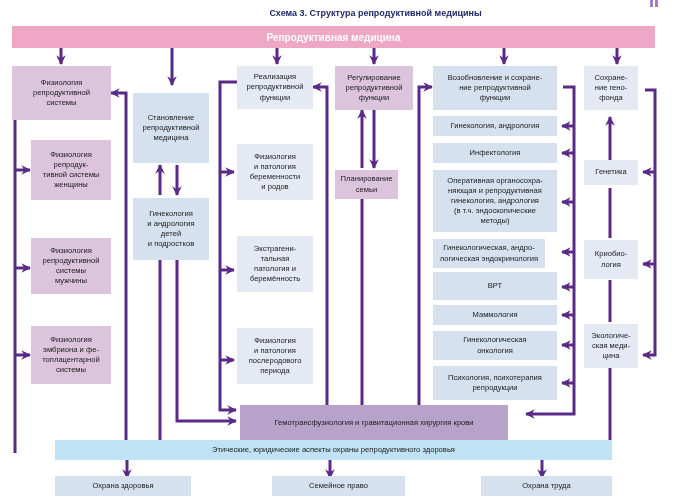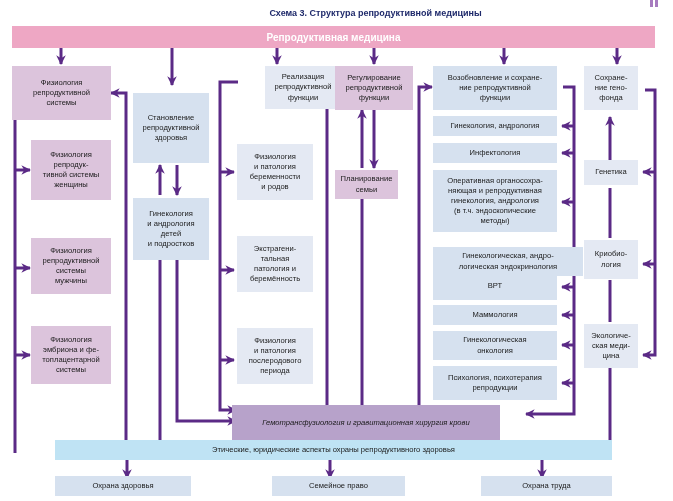--- a/index.html
+++ b/index.html
@@ -111,27 +111,27 @@
 репродуктивной
 системы
 мужчины</div>
 <div class="box pink" style="left:31px;top:326px;width:80px;height:58px;">Физиология
 эмбриона и фе-
 топлацентарной
 системы</div>
 
 <div class="box blue" style="left:133px;top:93px;width:76px;height:70px;">Становление
 репродуктивной
-здоровья</div>
+медицина</div>
 <div class="box blue" style="left:133px;top:198px;width:76px;height:62px;">Гинекология
 и андрология
 детей
 и подростков</div>
 
-<div class="box lblue" style="left:237px;top:66px;width:76px;height:43px;margin-left:28px;">Реализация
+<div class="box lblue" style="left:237px;top:66px;width:76px;height:43px;">Реализация
 репродуктивной
 функции</div>
 <div class="box lblue" style="left:237px;top:144px;width:76px;height:56px;">Физиология
 и патология
 беременности
 и родов</div>
 <div class="box lblue" style="left:237px;top:236px;width:76px;height:56px;">Экстрагени-
 тальная
 патология и
 беремённость</div>
@@ -149,38 +149,38 @@
 <div class="box blue" style="left:433px;top:66px;width:124px;height:44px;">Возобновление и сохране-
 ние репродуктивной
 функции</div>
 <div class="box blue" style="left:433px;top:116px;width:124px;height:20px;">Гинекология, андрология</div>
 <div class="box blue" style="left:433px;top:143px;width:124px;height:20px;">Инфектология</div>
 <div class="box blue" style="left:433px;top:170px;width:124px;height:62px;">Оперативная органосохра-
 няющая и репродуктивная
 гинекология, андрология
 (в т.ч. эндоскопические
 методы)</div>
-<div class="box blue" style="left:433px;top:239px;width:150px;height:29px;margin-top:8px;">Гинекологическая, андро-
+<div class="box blue" style="left:433px;top:239px;width:112px;height:29px;">Гинекологическая, андро-
 логическая эндокринология</div>
 <div class="box blue" style="left:433px;top:272px;width:124px;height:28px;">ВРТ</div>
 <div class="box blue" style="left:433px;top:305px;width:124px;height:20px;">Маммология</div>
 <div class="box blue" style="left:433px;top:331px;width:124px;height:29px;">Гинекологическая
 онкология</div>
 <div class="box blue" style="left:433px;top:366px;width:124px;height:34px;">Психология, психотерапия
 репродукции</div>
 
 <div class="box lblue" style="left:584px;top:66px;width:54px;height:44px;">Сохране-
 ние гено-
 фонда</div>
 <div class="box lblue" style="left:584px;top:160px;width:54px;height:25px;">Генетика</div>
 <div class="box lblue" style="left:584px;top:240px;width:54px;height:39px;">Криобио-
 логия</div>
 <div class="box lblue" style="left:584px;top:324px;width:54px;height:44px;">Экологиче-
 ская меди-
 цина</div>
 
-<div class="box violet" style="left:232px;top:405px;width:268px;height:36px;font-style:italic;">Гемотрансфузиология и гравитационная хирургия крови</div>
+<div class="box violet" style="left:240px;top:405px;width:268px;height:36px;">Гемотрансфузиология и гравитационная хирургия крови</div>
 
 <div class="box cyan" style="left:55px;top:440px;width:557px;height:20px;">Этические, юридические аспекты охраны репродуктивного здоровья</div>
 
 <div class="box blue" style="left:55px;top:476px;width:136px;height:20px;">Охрана здоровья</div>
 <div class="box blue" style="left:272px;top:476px;width:133px;height:20px;">Семейное право</div>
 <div class="box blue" style="left:481px;top:476px;width:131px;height:20px;">Охрана труда</div>
 
 </body></html>

